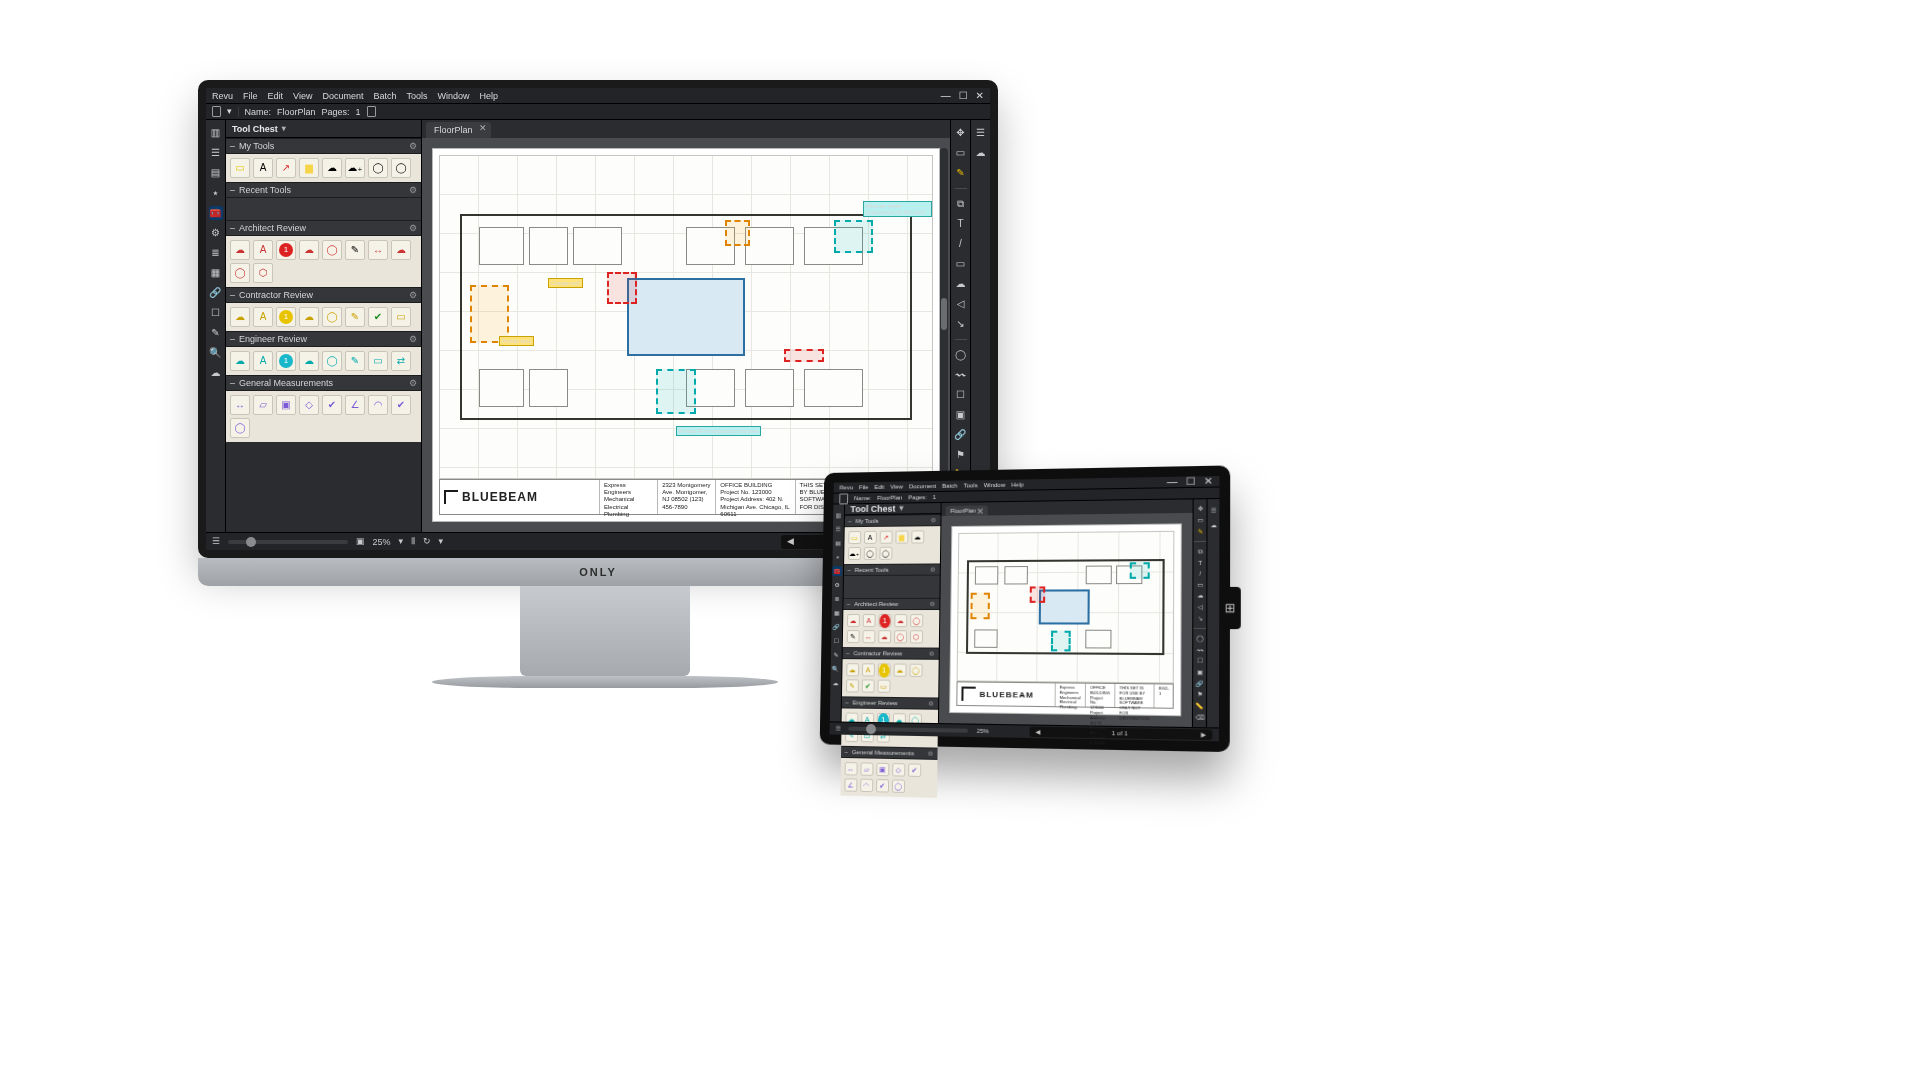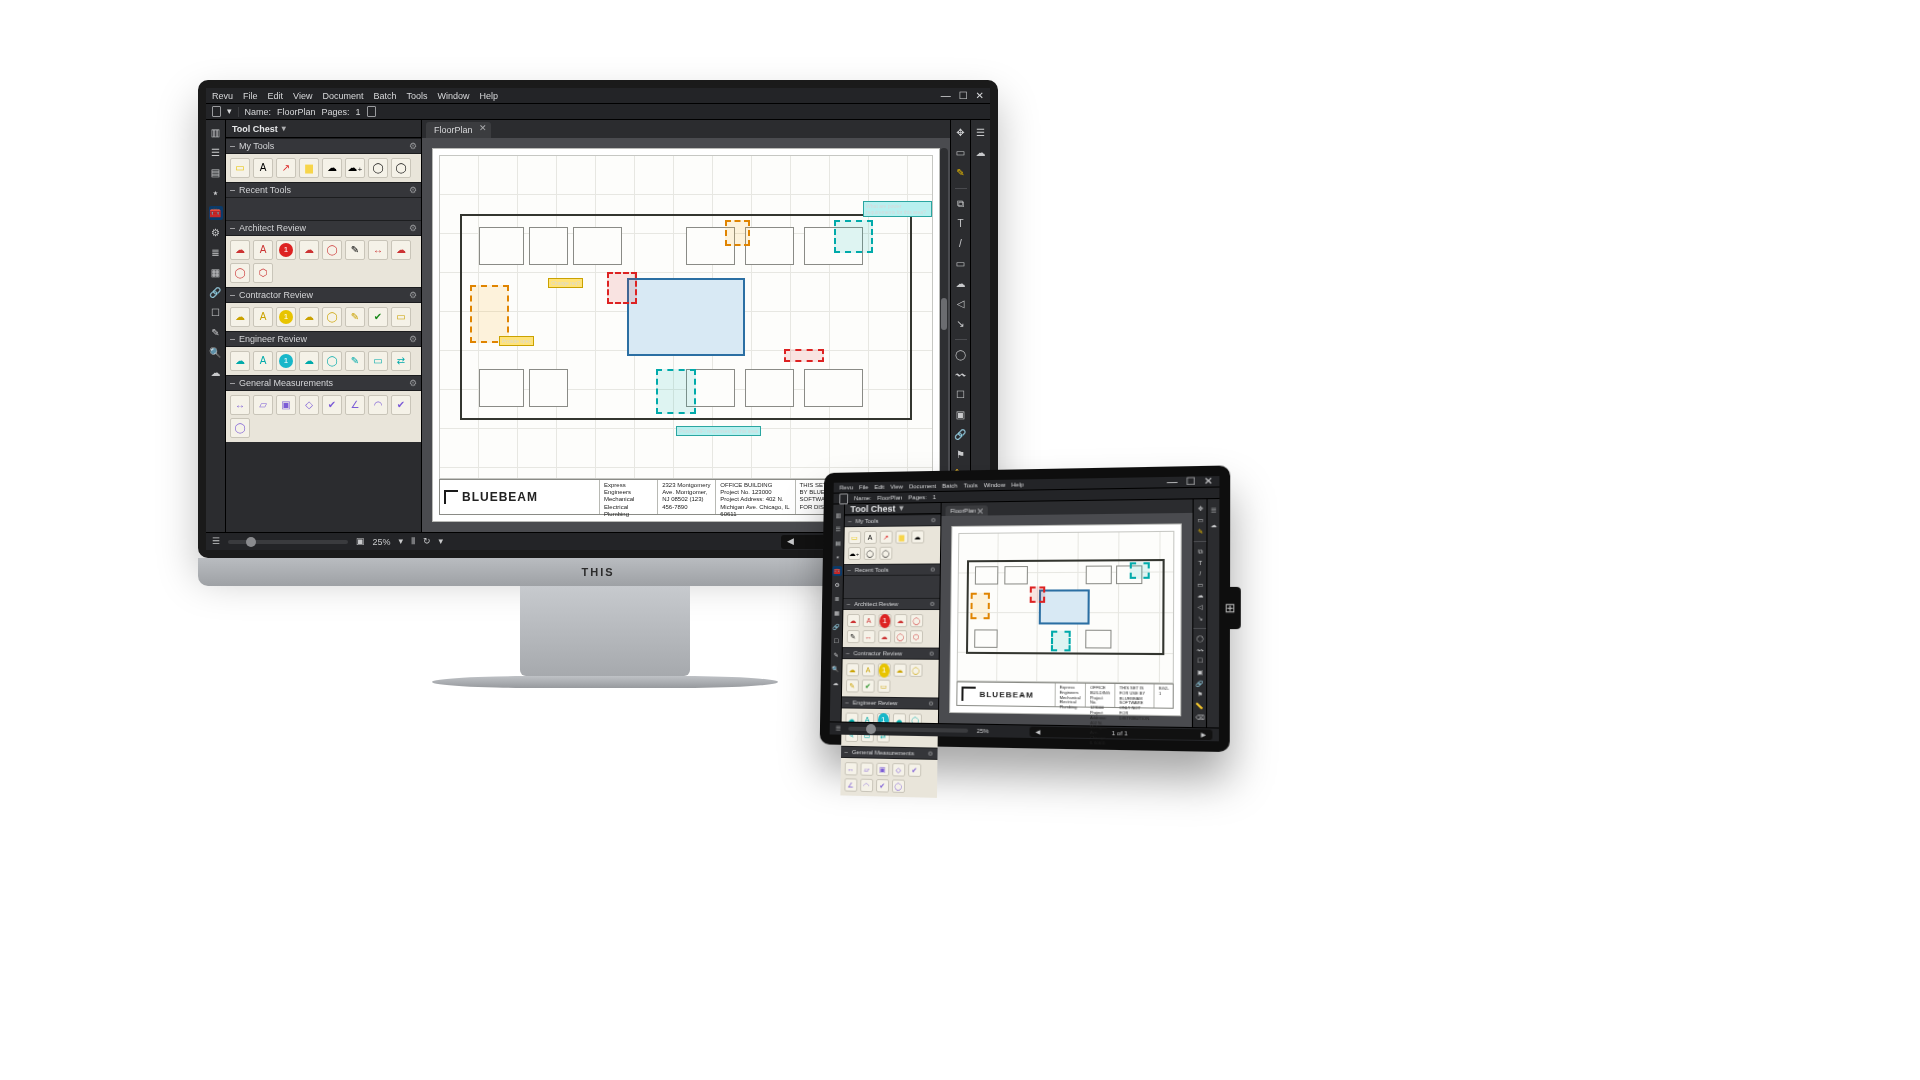--- a/index.html
+++ b/index.html
@@ -597,21 +597,21 @@
         <span class="bar">1 of 1</span>
         <span class="i">▶</span>
       </div>
       <div class="right">
         <span class="i">⫿</span>
         <span class="i">⛶</span>
       </div>
     </div>
   </div>
 </div>
-<div class="monitor-chin">THIS</div>
+<div class="monitor-chin">ONLY</div>
 <div class="monitor-stand"></div>
 <div class="monitor-base"></div>
 
 <div class="tablet-stand"></div>
 <div class="tablet">
   <div class="winbtn">⊞</div>
   <div class="revu mini">
 
     <div class="menubar">
       <span class="mitem">Revu</span>

